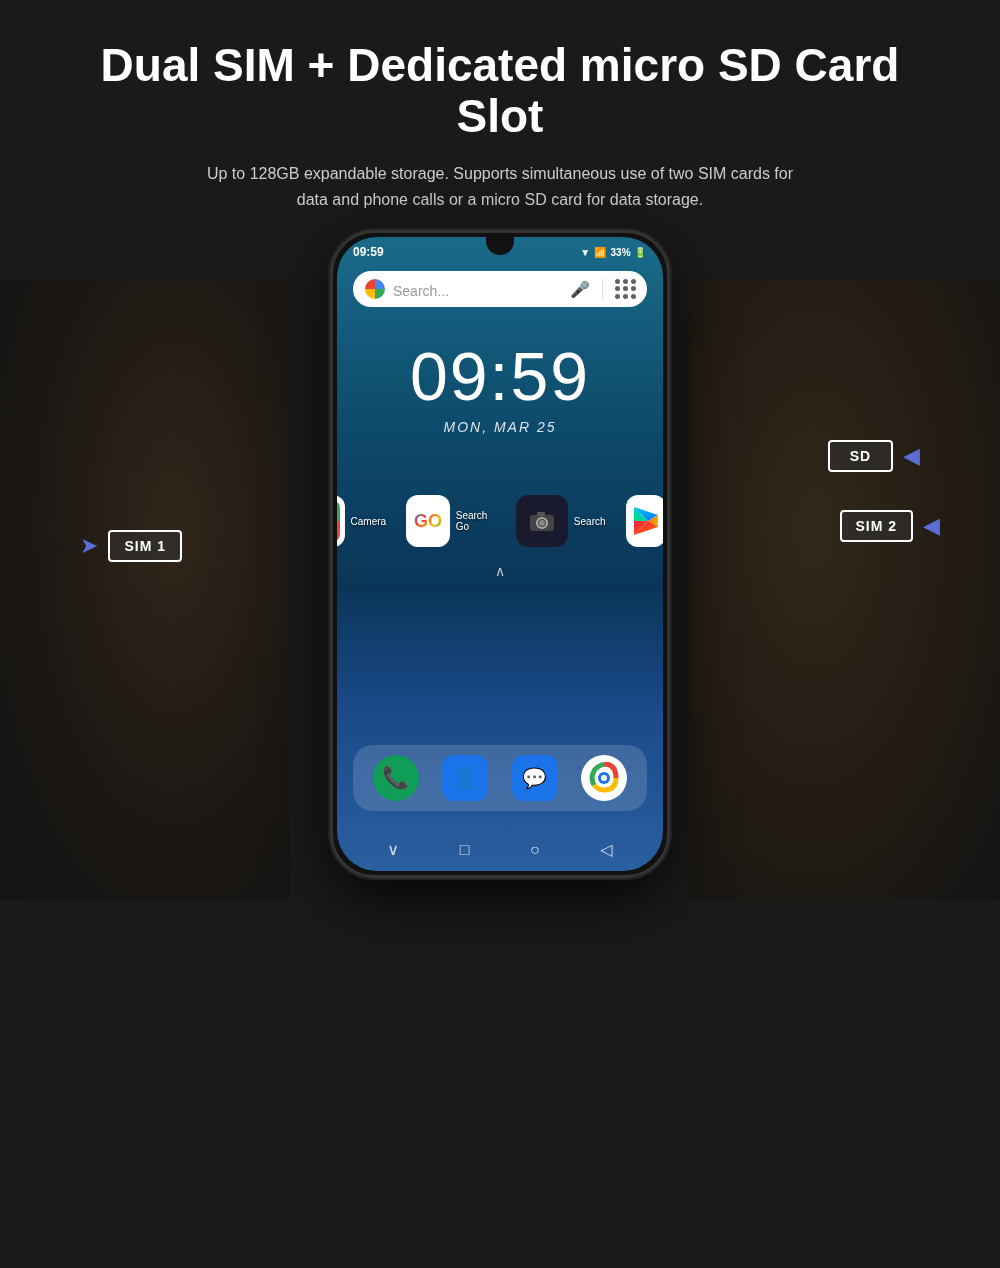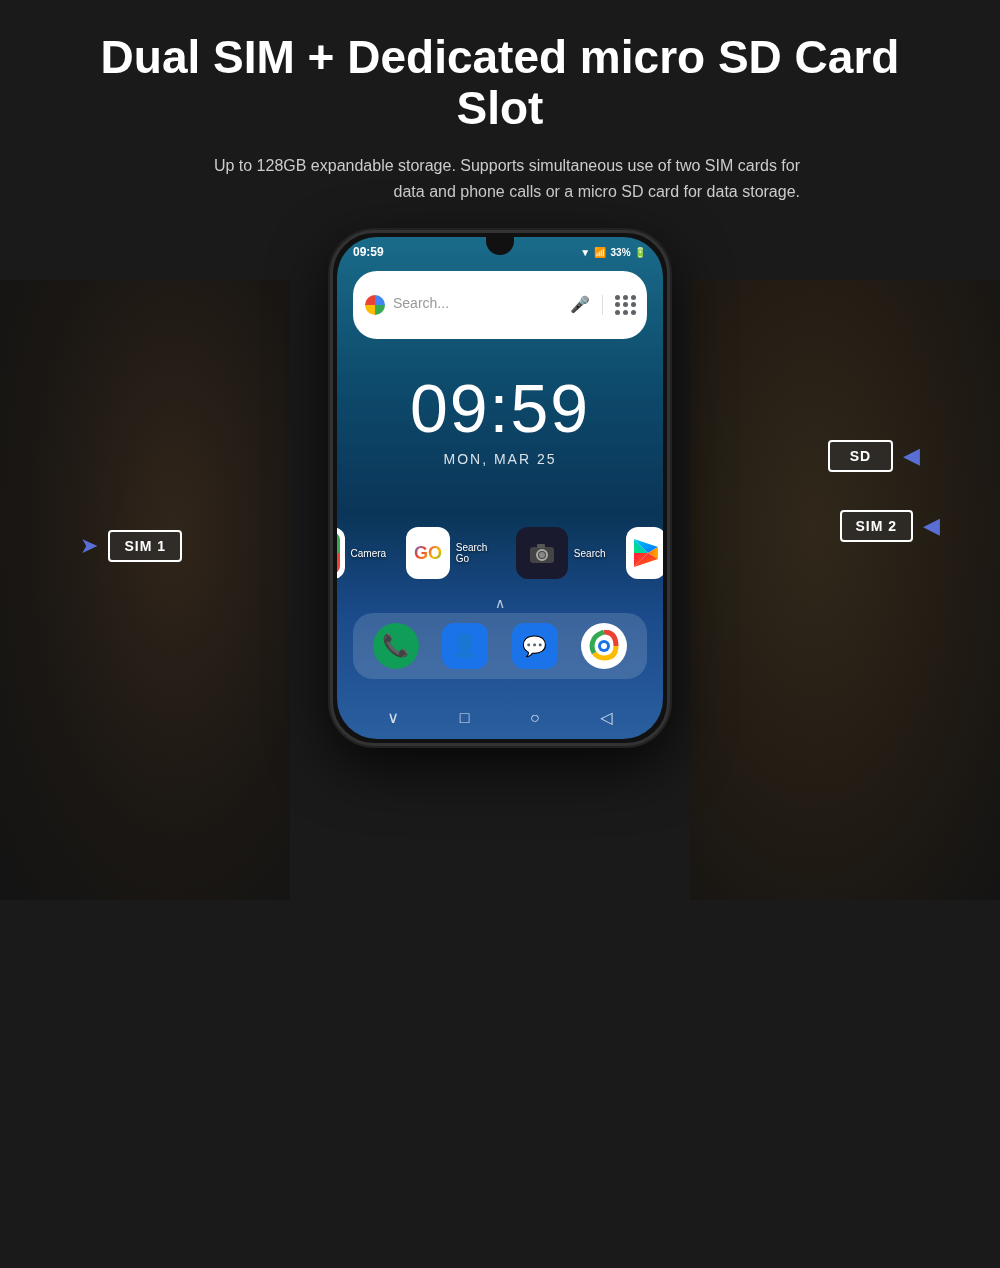--- a/index.html
+++ b/index.html
@@ -11,48 +11,47 @@
       overflow: hidden;
       position: relative;
     }
 
     
     .top-section {
       position: absolute;
       top: 0;
       left: 0;
       right: 0;
-      padding: 32px 80px 20px;
+      padding: 40px 80px 20px;
       text-align: center;
       z-index: 10;
     }
     .main-title {
       color: #ffffff;
       font-size: 46px;
       font-weight: 900;
       line-height: 1.1;
       margin-bottom: 20px;
     }
     .subtitle {
       color: #cccccc;
       font-size: 16px;
       line-height: 1.6;
       max-width: 600px;
       margin: 0 auto;
-      text-align: right;
     }
 
     
     .phone-area {
       position: absolute;
       top: 230px;
       left: 50%;
       transform: translateX(-50%);
       width: 340px;
-      height: 516px;
+      height: 648px;
       z-index: 20;
     }
 
     
     .phone-shell {
       width: 100%;
       height: 100%;
       background: #111;
       border-radius: 44px;
       border: 3px solid #333;
@@ -98,22 +97,22 @@
     }
     .status-time { font-size: 12px; }
     .status-icons { display: flex; align-items: center; gap: 4px; font-size: 10px; }
 
     
     .search-bar {
       margin: 8px 16px;
       background: white;
       border-radius: 24px;
       display: flex;
-      align-items: flex-start;
-      padding: 24px 12px;
+      align-items: flex-end;
+      padding: 8px 12px;
       gap: 8px;
     }
     .g-logo {
       width: 20px;
       height: 20px;
       border-radius: 50%;
       background: conic-gradient(#4285f4 0deg 90deg, #34a853 90deg 180deg, #fbbc05 180deg 270deg, #ea4335 270deg 360deg);
       flex-shrink: 0;
     }
     .search-text {
@@ -154,20 +153,21 @@
       font-size: 68px;
       font-weight: 200;
       color: white;
       letter-spacing: 2px;
     }
     .clock-date {
       font-size: 14px;
       color: rgba(255,255,255,0.85);
       letter-spacing: 2px;
       margin-top: 4px;
+      font-style: italic;
     }
 
     
     .app-icons-row {
       display: flex;
       justify-content: center;
       gap: 20px;
       margin-top: 60px;
       padding: 0 20px;
     }

